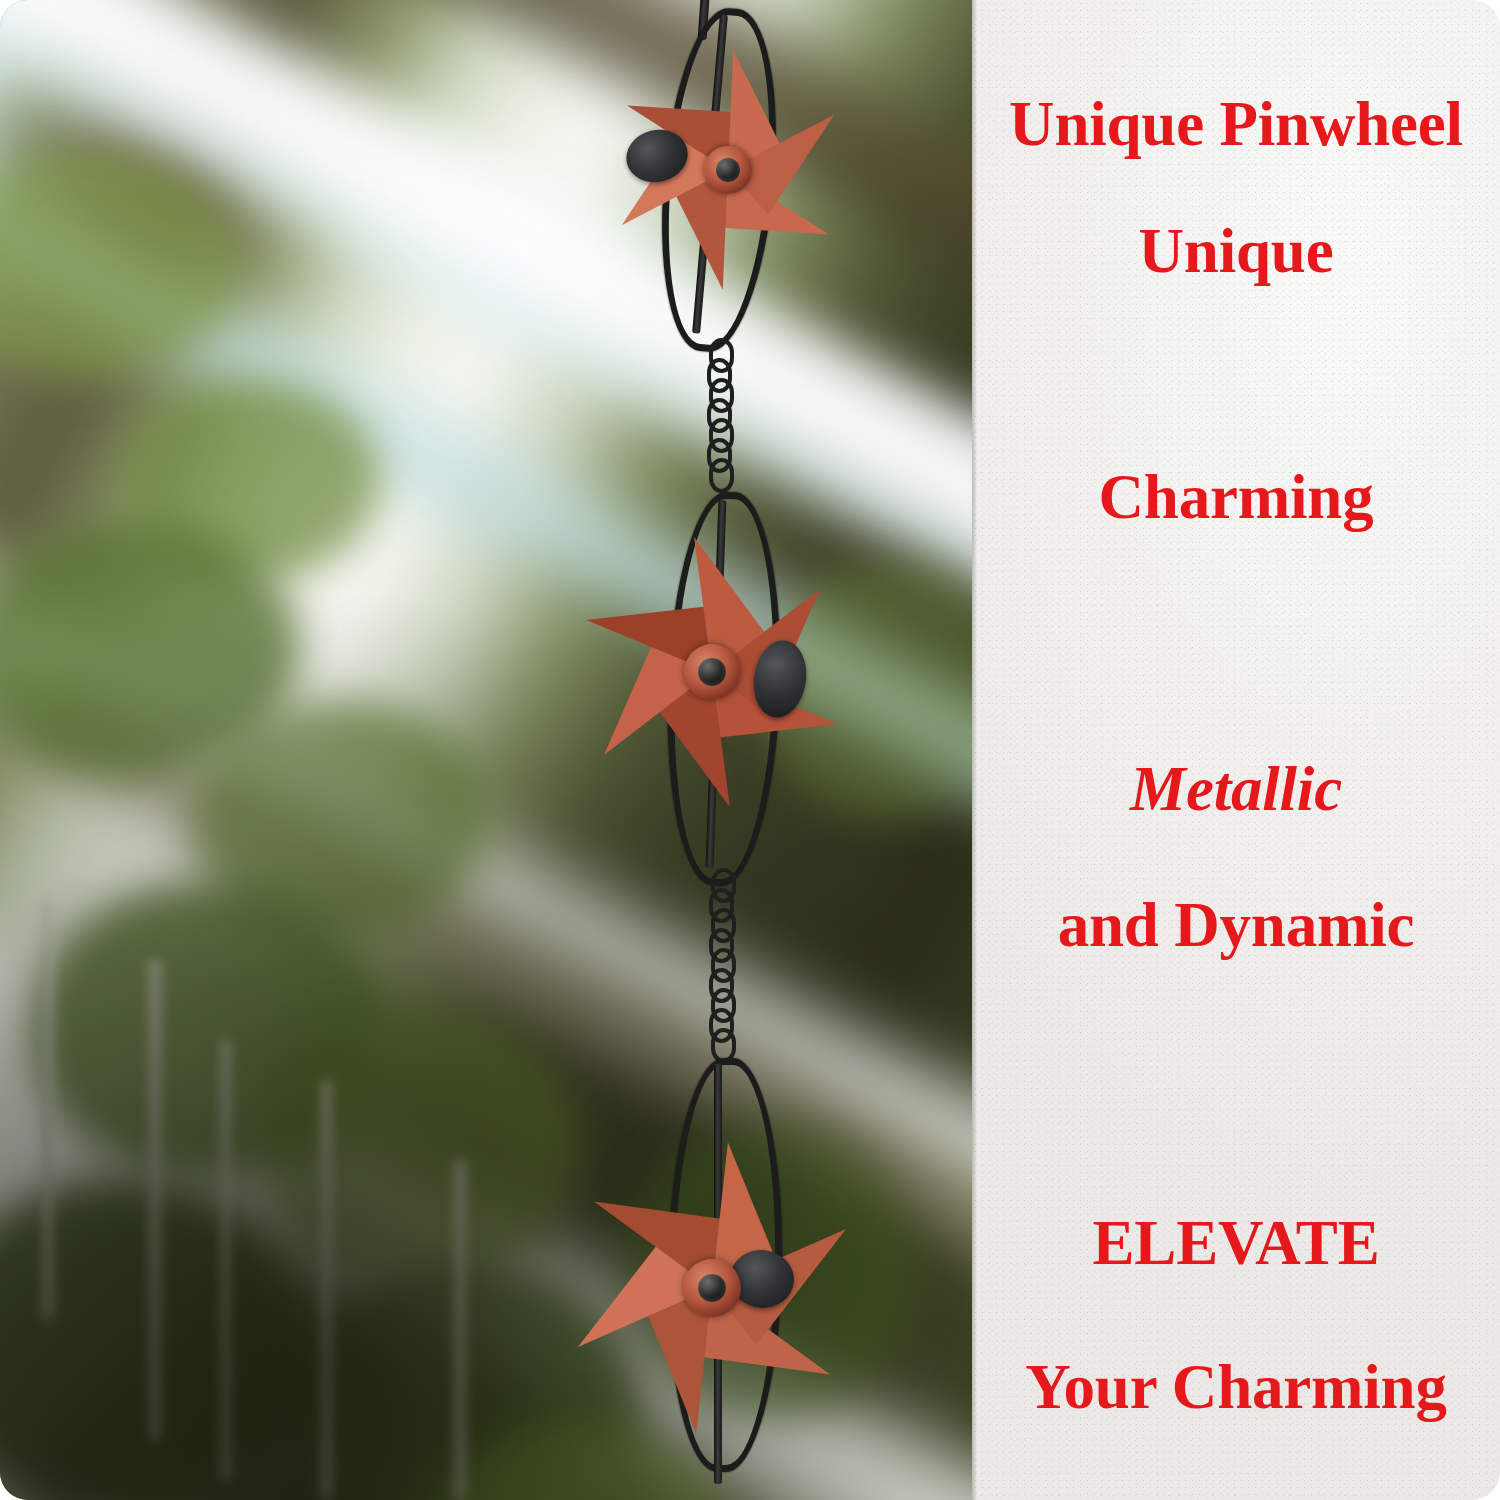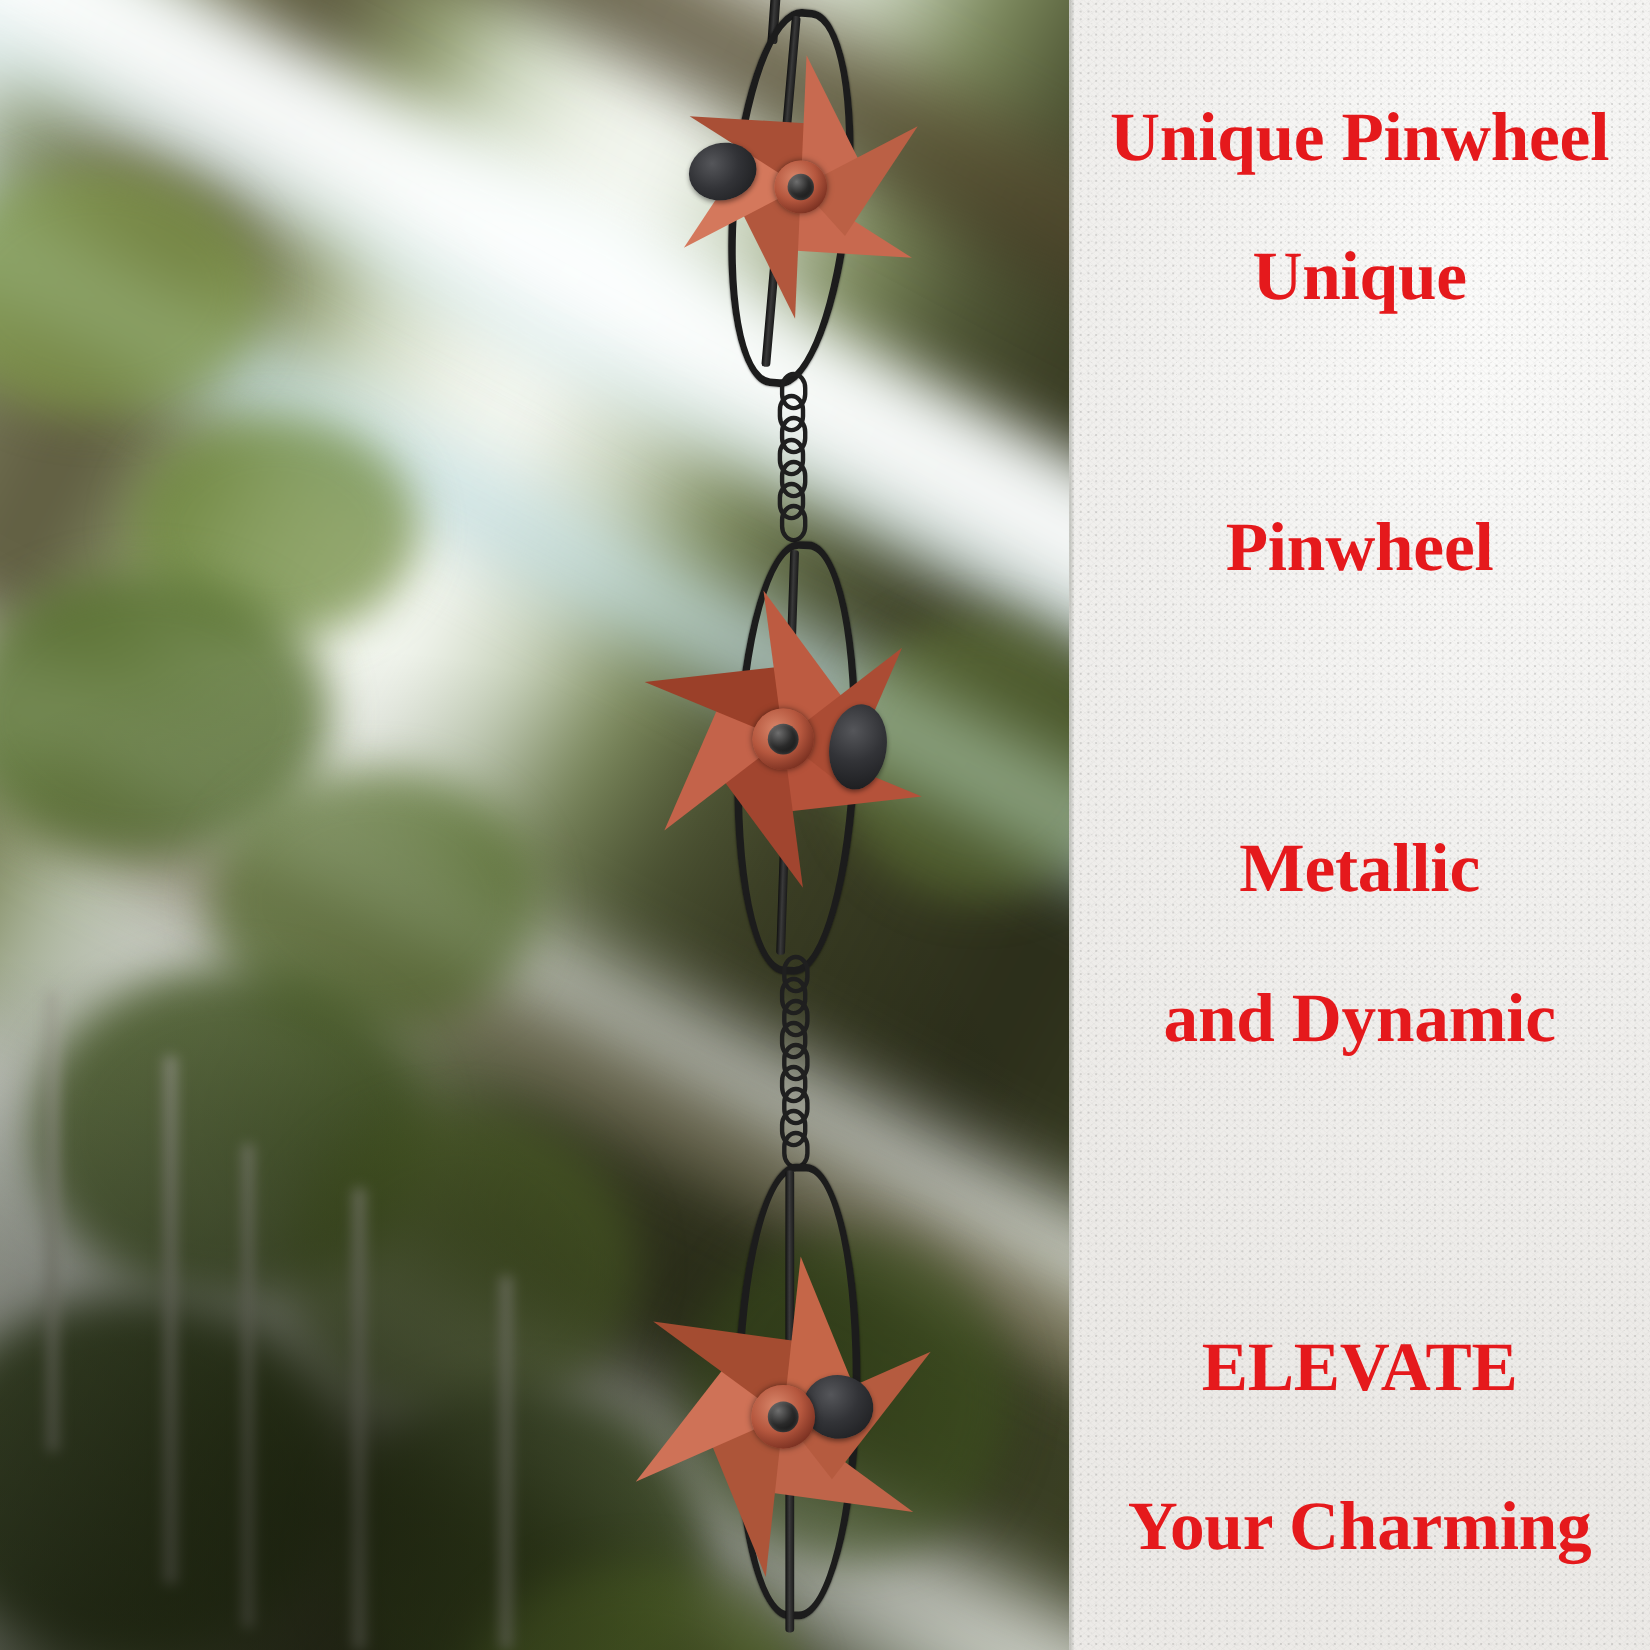--- a/index.html
+++ b/index.html
@@ -11,20 +11,21 @@
   body {
     font-family: "Liberation Serif", "DejaVu Serif", serif;
   }
 
   .canvas {
     position: relative;
     width: 1500px;
     height: 1500px;
     overflow: hidden;
     background: #ffffff;
+    border-radius: 28px;
   }
 
   
   .photo-pane {
     position: absolute;
     left: 0;
     top: 0;
     width: 972px;
     height: 1500px;
     overflow: hidden;
@@ -450,21 +451,21 @@
 
   </div>
 
   <div class="text-pane">
     <div class="stucco-speck"></div>
     <div class="pane-edge"></div>
 
     <div class="headline" style="top:93px;  font-size:63px;">Unique Pinwheel</div>
     <div class="headline" style="top:220px; font-size:63px;">Unique</div>
 
-    <div class="headline" style="top:466px; font-size:63px;">Pinwheel</div>
-    <div class="headline" style="top:758px; font-size:63px;">Metallic</div>
+    <div class="headline" style="top:466px; font-size:63px;">Charming</div>
+    <div class="headline" style="top:758px; font-size:63px;font-style:italic;">Metallic</div>
     <div class="headline" style="top:1212px; font-size:63px;">ELEVATE</div>
 
     <div class="headline" style="top:894px; font-size:63px;">and Dynamic</div>
     <div class="headline" style="top:1356px; font-size:63px;">Your Charming</div>
   </div>
 
 </div>
 
 </body></html>

